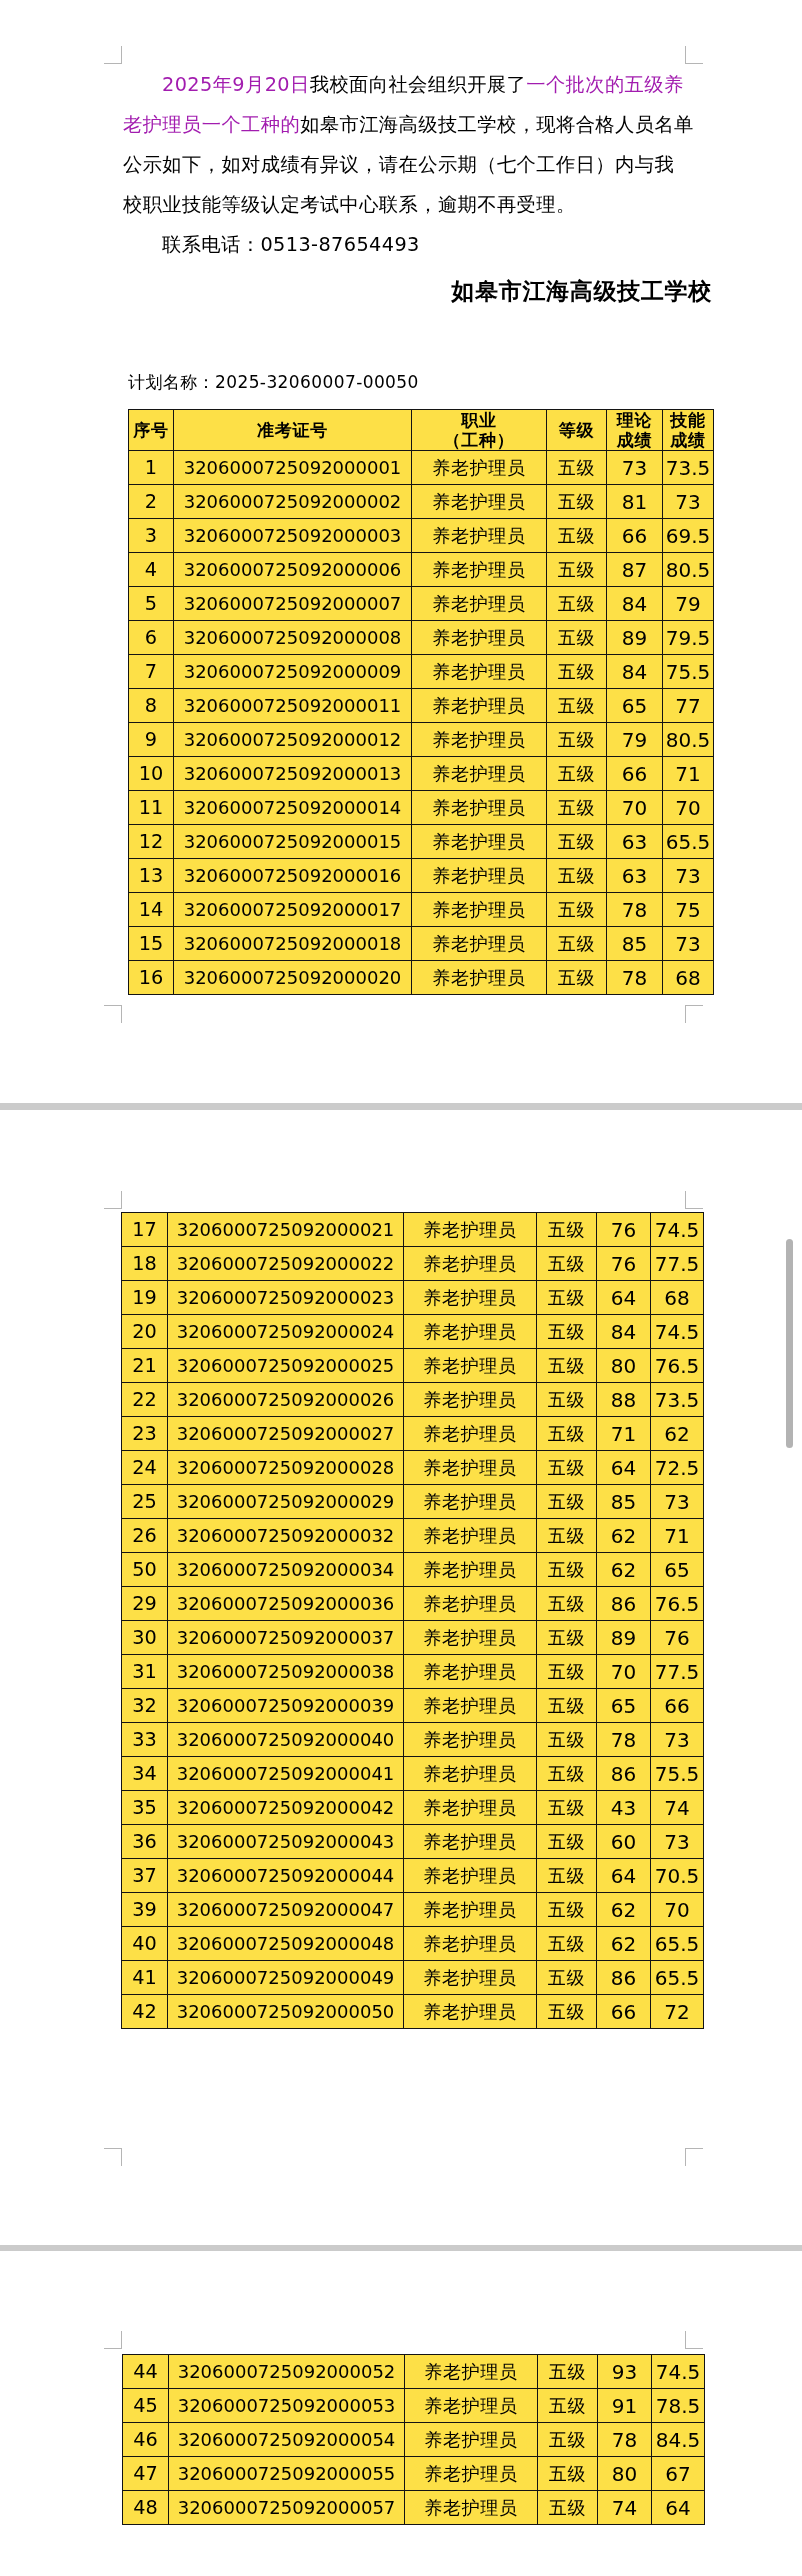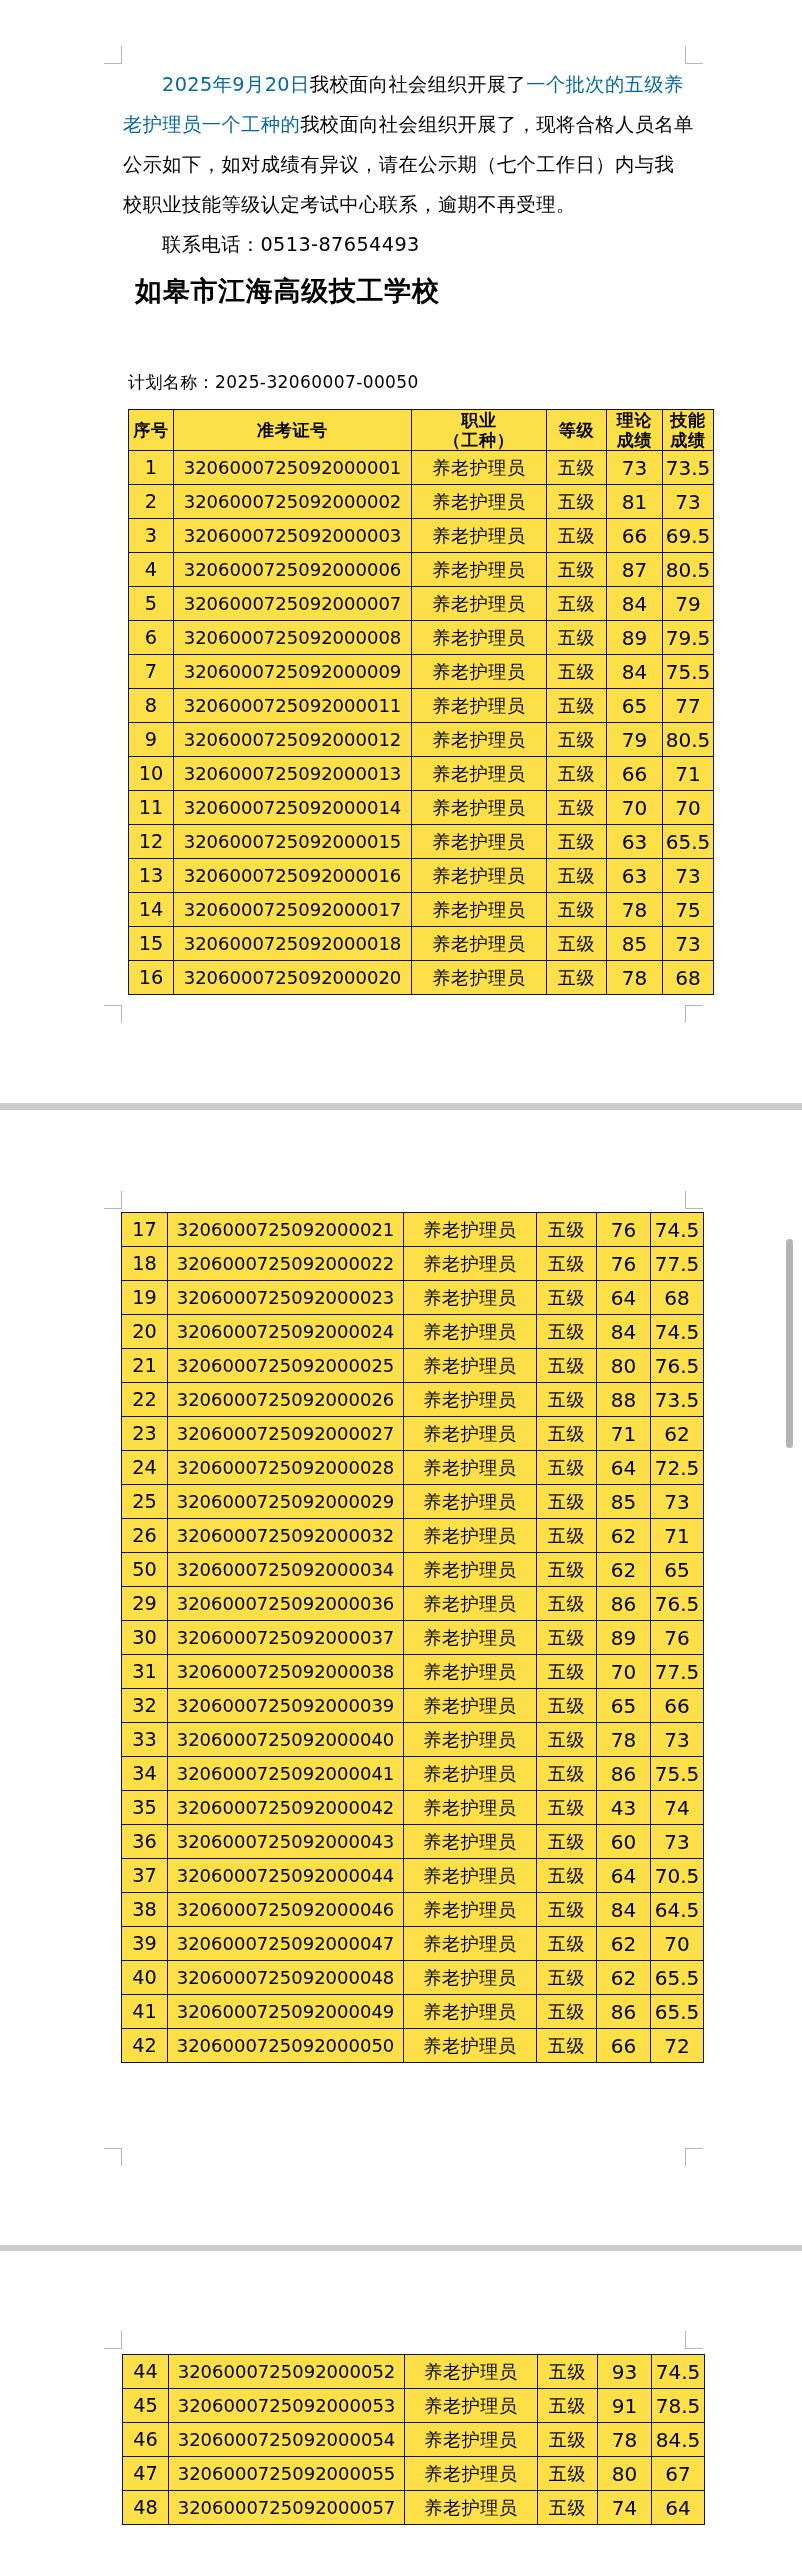--- a/index.html
+++ b/index.html
@@ -17,24 +17,24 @@
   .mark{position:absolute;width:17px;height:17px;}
   .mark.tl{border-right:1.5px solid #b5b5b5;border-bottom:1.5px solid #b5b5b5;}
   .mark.tr{border-left:1.5px solid #b5b5b5;border-bottom:1.5px solid #b5b5b5;}
   .mark.bl{border-right:1.5px solid #b5b5b5;border-top:1.5px solid #b5b5b5;}
   .mark.br{border-left:1.5px solid #b5b5b5;border-top:1.5px solid #b5b5b5;}
   
   .notice{position:absolute;left:123px;top:65px;width:589px;
     font-size:19.3px;letter-spacing:0.4px;font-weight:500;}
   .notice .nline{height:40px;line-height:40px;white-space:nowrap;}
   .notice .nline.indent{text-indent:39px;}
-  .notice .red{color:#0369a1;}
-  
-  .doc-title{position:absolute;left:135px;width:589px;text-align:left;
-    font-weight:800;font-size:27px;letter-spacing:0.7px;line-height:34px;white-space:nowrap;}
+  .notice .red{color:#a21caf;}
+  
+  .doc-title{position:absolute;left:123px;width:589px;text-align:right;
+    font-weight:800;font-size:23px;letter-spacing:0.7px;line-height:34px;white-space:nowrap;}
   #title1{top:274px;}
   #title2{top:315px;}
   
   .plan{position:absolute;left:128px;top:370px;height:24px;line-height:24px;
     font-size:17px;font-weight:500;letter-spacing:0.4px;}
   
   table.results{border-collapse:collapse;table-layout:fixed;position:absolute;background:#fde047;}
   table.results td,table.results th{
     border:1.5px solid #141414;text-align:center;vertical-align:middle;padding:0;
     overflow:hidden;font-weight:500;color:#000;
@@ -61,21 +61,21 @@
 
 <div class="canvas">
 
   <div class="mark tl" style="left:104px;top:46px;"></div>
   <div class="mark tr" style="left:685px;top:46px;"></div>
   <div class="mark bl" style="left:104px;top:1005px;"></div>
   <div class="mark br" style="left:685px;top:1005px;"></div>
 
   <div class="notice" id="notice">
       <div class="nline indent"><span class="red">2025年9月20日</span><span>我校面向社会组织开展了</span><span class="red">一个批次的五级养</span></div>
-      <div class="nline"><span class="red">老护理员一个工种的</span><span>我校面向社会组织开展了，现将合格人员名单</span></div>
+      <div class="nline"><span class="red">老护理员一个工种的</span><span>如皋市江海高级技工学校，现将合格人员名单</span></div>
       <div class="nline"><span>公示如下，如对成绩有异议，请在公示期（七个工作日）内与我</span></div>
       <div class="nline"><span>校职业技能等级认定考试中心联系，逾期不再受理。</span></div>
       <div class="nline indent"><span>联系电话：0513-87654493</span></div>
     </div>
 
   <div class="doc-title" id="title1">如皋市江海高级技工学校</div>
 
   <div class="plan">计划名称：2025-32060007-00050</div>
 
   <table class="results" id="table1">
@@ -415,28 +415,20 @@
         </tr>
         <tr>
           <td class="c0">37</td>
           <td class="c1">3206000725092000044</td>
           <td class="c2">养老护理员</td>
           <td class="c3">五级</td>
           <td class="c4">64</td>
           <td class="c5">70.5</td>
         </tr>
         <tr>
-          <td class="c0">38</td>
-          <td class="c1">3206000725092000046</td>
-          <td class="c2">养老护理员</td>
-          <td class="c3">五级</td>
-          <td class="c4">84</td>
-          <td class="c5">64.5</td>
-        </tr>
-        <tr>
           <td class="c0">39</td>
           <td class="c1">3206000725092000047</td>
           <td class="c2">养老护理员</td>
           <td class="c3">五级</td>
           <td class="c4">62</td>
           <td class="c5">70</td>
         </tr>
         <tr>
           <td class="c0">40</td>
           <td class="c1">3206000725092000048</td>

